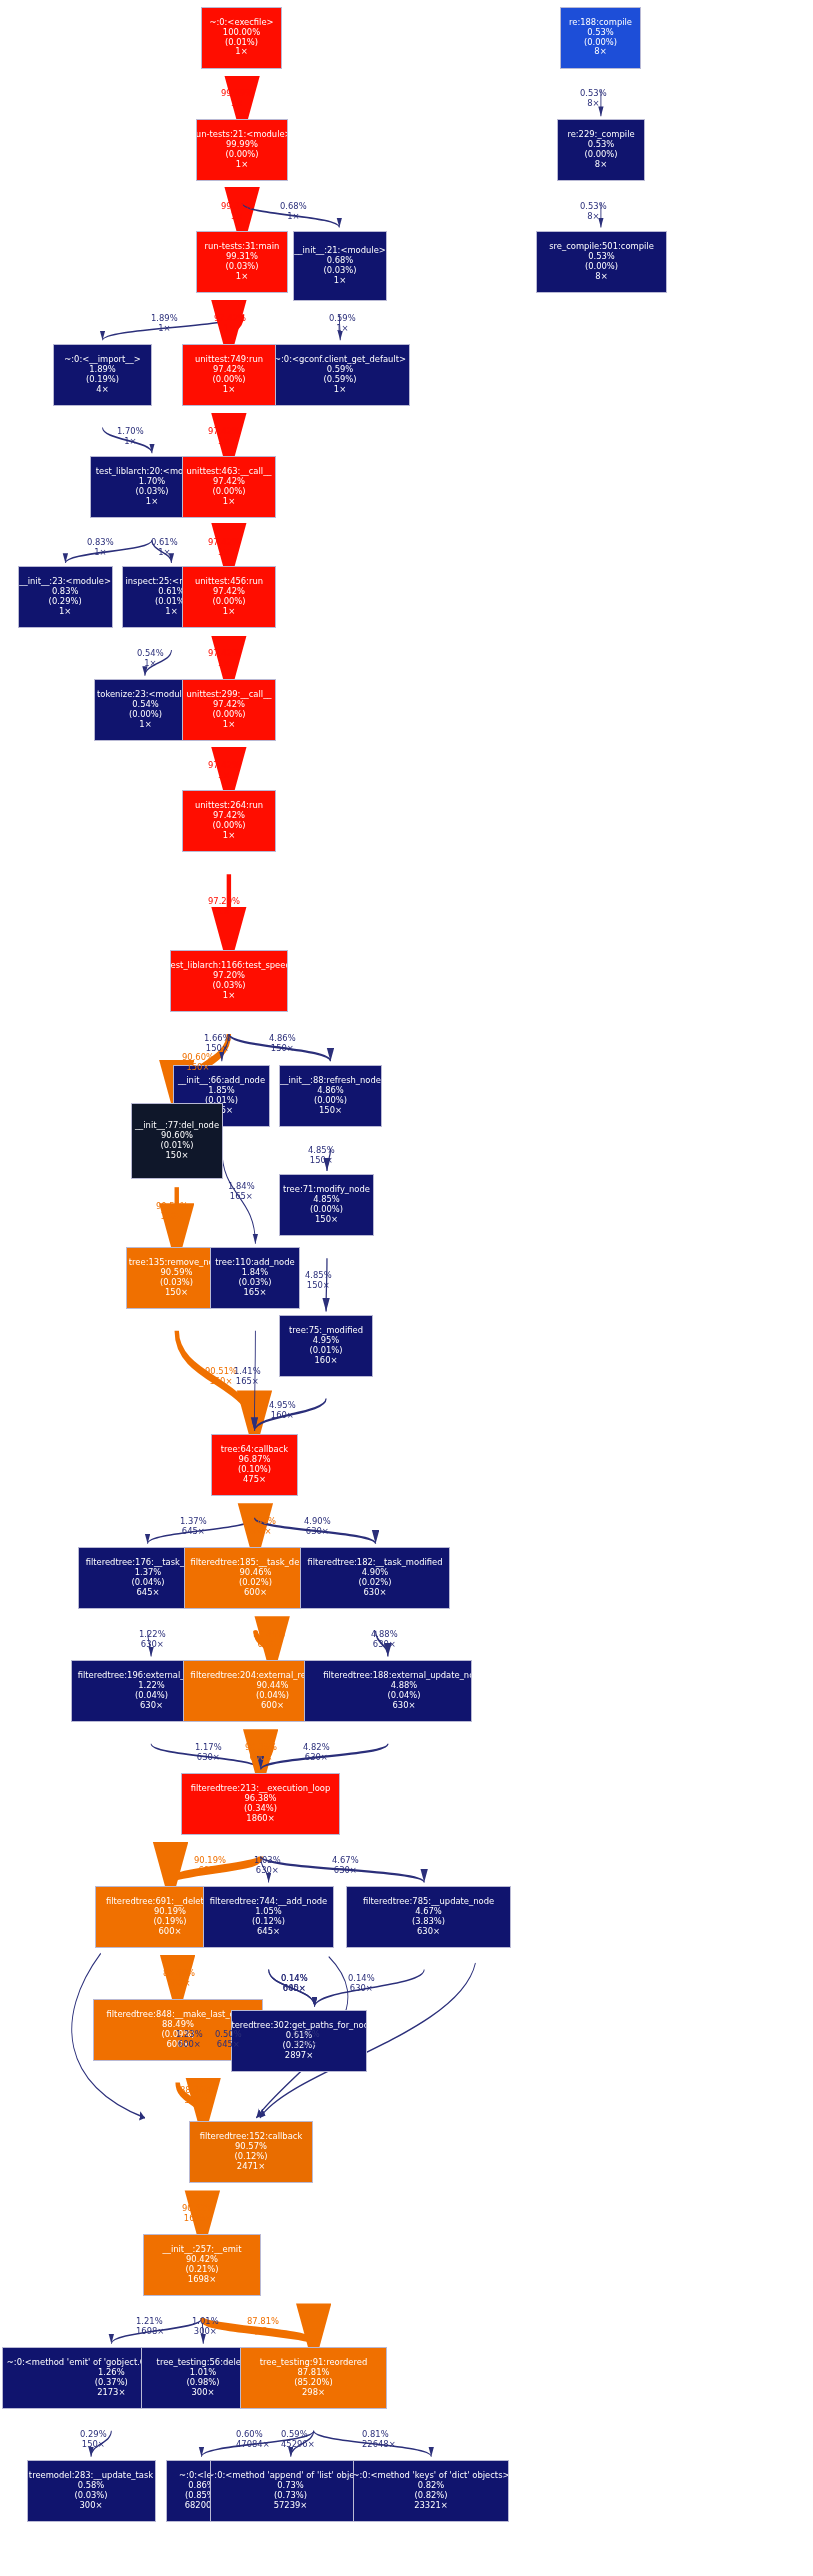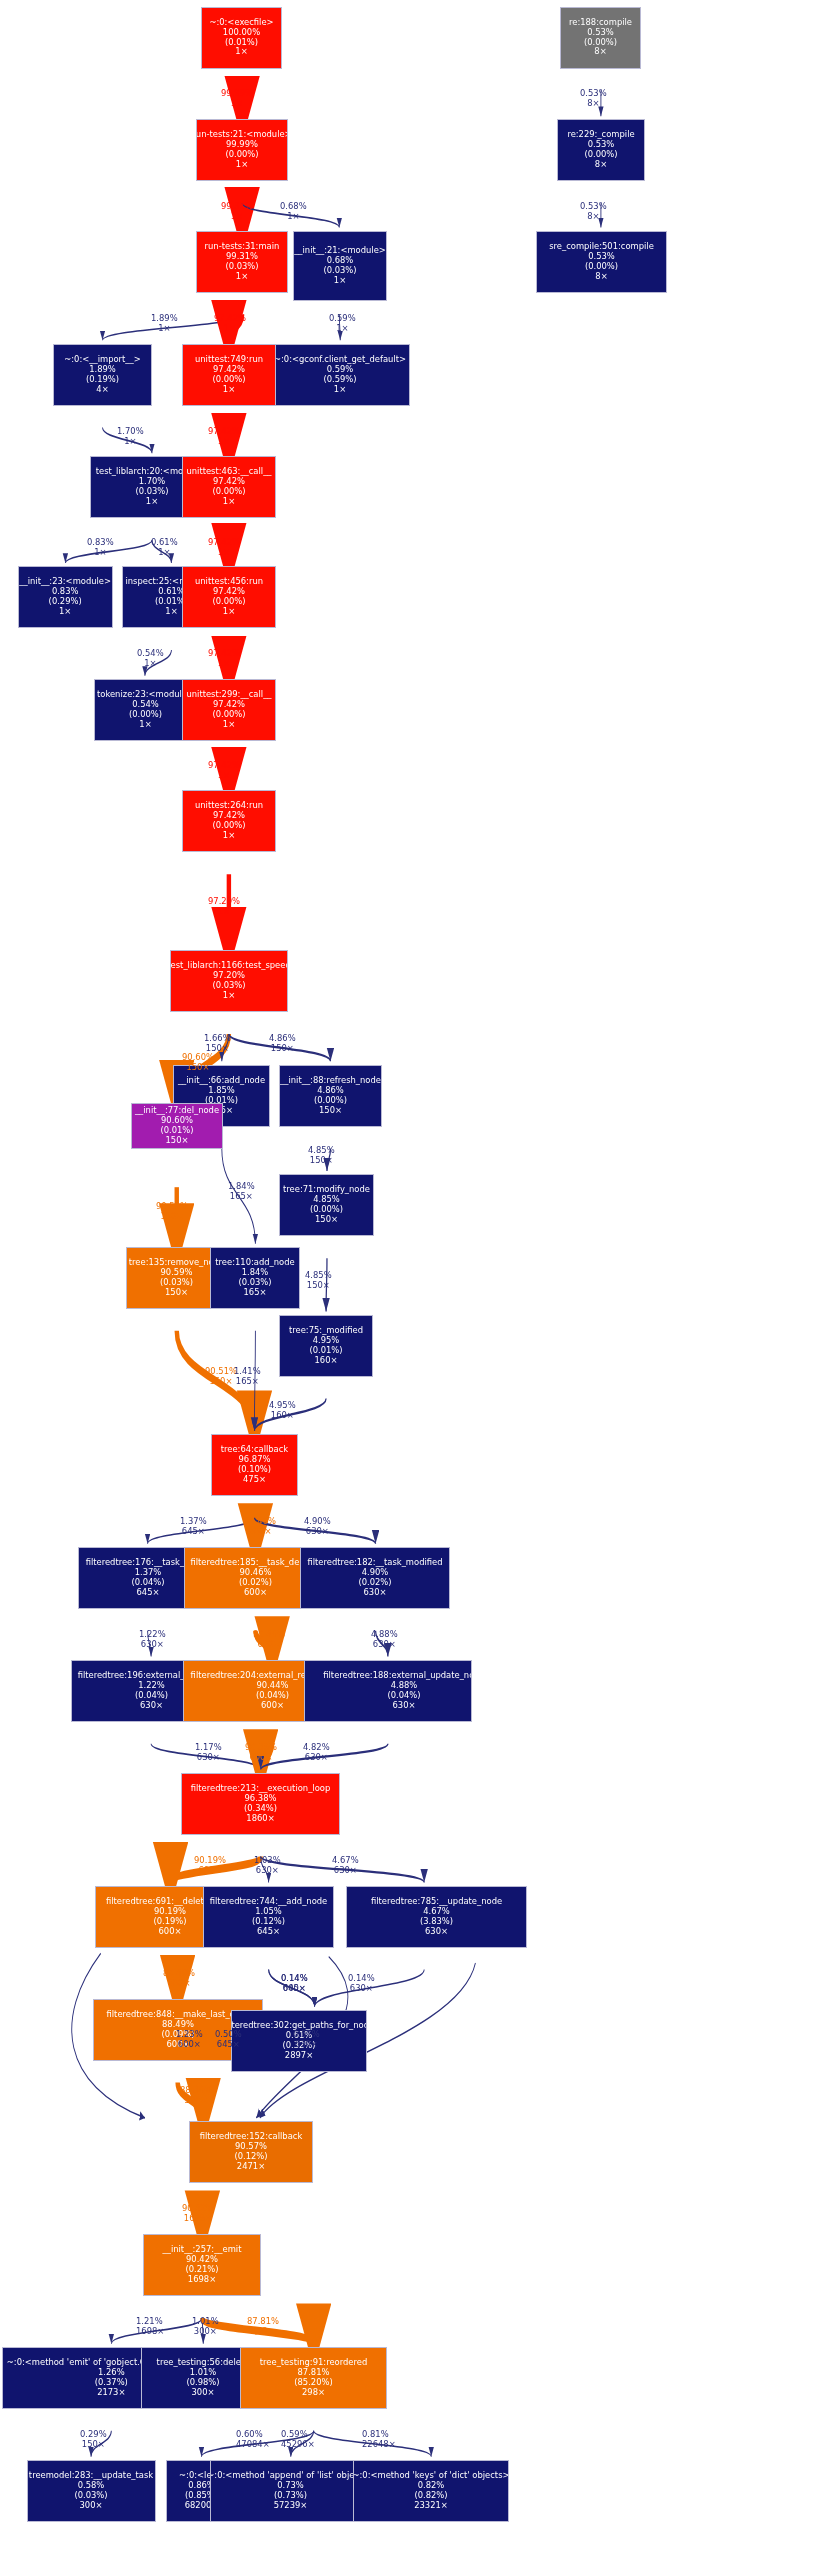--- a/index.html
+++ b/index.html
@@ -102,21 +102,21 @@
         <div class="pt">99.99%</div>
         <div class="pc">(0.00%)</div>
         <div class="cs">1×</div>
       </div>
       <div class="node" style="left: 196px; top: 231px; width: 92px; height: 62px; background: rgb(255, 13, 0); font-size: 8.4px;">
         <div class="nm">run-tests:31:main</div>
         <div class="pt">99.31%</div>
         <div class="pc">(0.03%)</div>
         <div class="cs">1×</div>
       </div>
-      <div class="node" style="left: 560px; top: 6.5px; width: 81px; height: 62px; background: #737373; font-size: 8.4px;">
+      <div class="node" style="left: 560px; top: 6.5px; width: 81px; height: 62px; background: #1d4ed8; font-size: 8.4px;">
         <div class="nm">re:188:compile</div>
         <div class="pt">0.53%</div>
         <div class="pc">(0.00%)</div>
         <div class="cs">8×</div>
       </div>
       <div class="node" style="left: 557px; top: 119px; width: 88px; height: 62px; background: rgb(16, 20, 110); font-size: 8.4px;">
         <div class="nm">re:229:_compile</div>
         <div class="pt">0.53%</div>
         <div class="pc">(0.00%)</div>
         <div class="cs">8×</div>
@@ -210,21 +210,21 @@
         <div class="pt">1.85%</div>
         <div class="pc">(0.01%)</div>
         <div class="cs">165×</div>
       </div>
       <div class="node" style="left: 279px; top: 1065px; width: 103px; height: 62px; background: rgb(16, 20, 110); font-size: 8.4px;">
         <div class="nm">__init__:88:refresh_node</div>
         <div class="pt">4.86%</div>
         <div class="pc">(0.00%)</div>
         <div class="cs">150×</div>
       </div>
-      <div class="node" style="left: 131px; top: 1103px; width: 92px; height: 46px; background: #a21caf; font-size: 8.4px;">
+      <div class="node" style="left: 131px; top: 1103px; width: 92px; height: 76px; background: #0f172a; font-size: 8.4px;">
         <div class="nm">__init__:77:del_node</div>
         <div class="pt">90.60%</div>
         <div class="pc">(0.01%)</div>
         <div class="cs">150×</div>
       </div>
       <div class="node" style="left: 279px; top: 1174px; width: 95px; height: 62px; background: rgb(16, 20, 110); font-size: 8.4px;">
         <div class="nm">tree:71:modify_node</div>
         <div class="pt">4.85%</div>
         <div class="pc">(0.00%)</div>
         <div class="cs">150×</div>
@@ -300,21 +300,21 @@
         <div class="pt">90.19%</div>
         <div class="pc">(0.19%)</div>
         <div class="cs">600×</div>
       </div>
       <div class="node" style="left: 203px; top: 1886px; width: 131px; height: 62px; background: rgb(16, 20, 110); font-size: 8.4px;">
         <div class="nm">filteredtree:744:__add_node</div>
         <div class="pt">1.05%</div>
         <div class="pc">(0.12%)</div>
         <div class="cs">645×</div>
       </div>
-      <div class="node" style="left: 346px; top: 1886px; width: 181px; height: 62px; background: rgb(16, 20, 110); font-size: 8.4px;">
+      <div class="node" style="left: 346px; top: 1886px; width: 165px; height: 62px; background: rgb(16, 20, 110); font-size: 8.4px;">
         <div class="nm">filteredtree:785:__update_node</div>
         <div class="pt">4.67%</div>
         <div class="pc">(3.83%)</div>
         <div class="cs">630×</div>
       </div>
       <div class="node" style="left: 93px; top: 1999px; width: 170px; height: 62px; background: rgb(240, 112, 0); font-size: 8.4px;">
         <div class="nm">filteredtree:848:__make_last_child</div>
         <div class="pt">88.49%</div>
         <div class="pc">(0.09%)</div>
         <div class="cs">600×</div>

